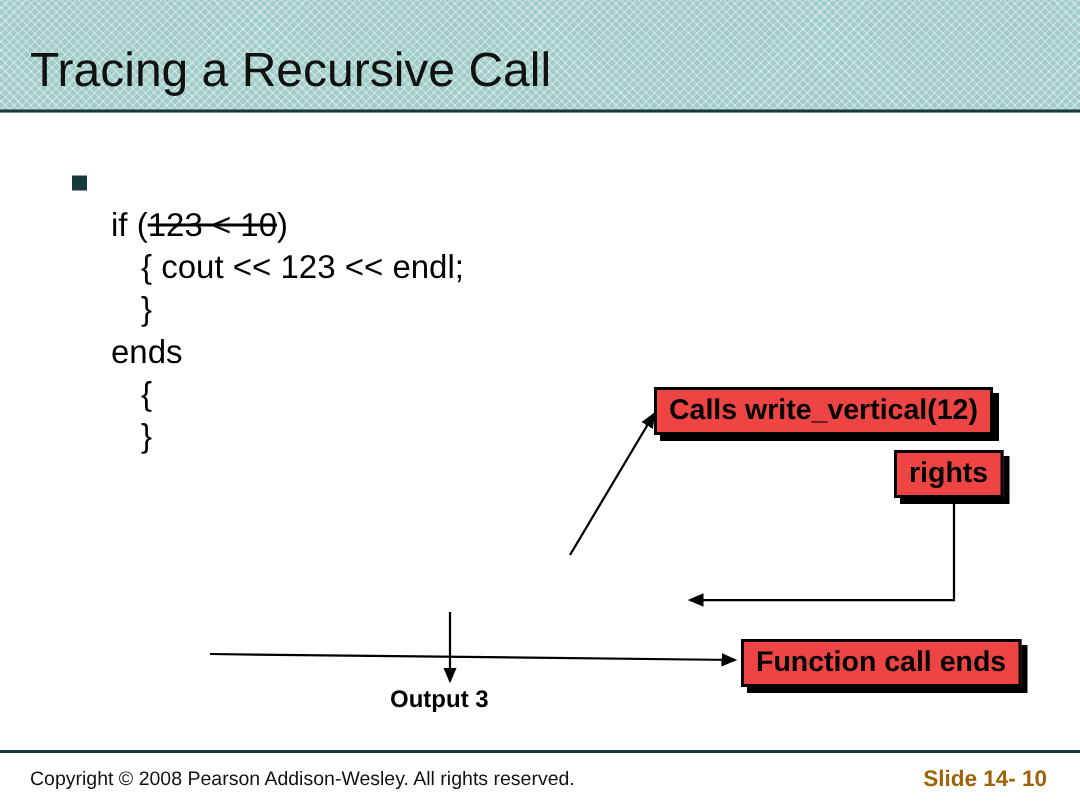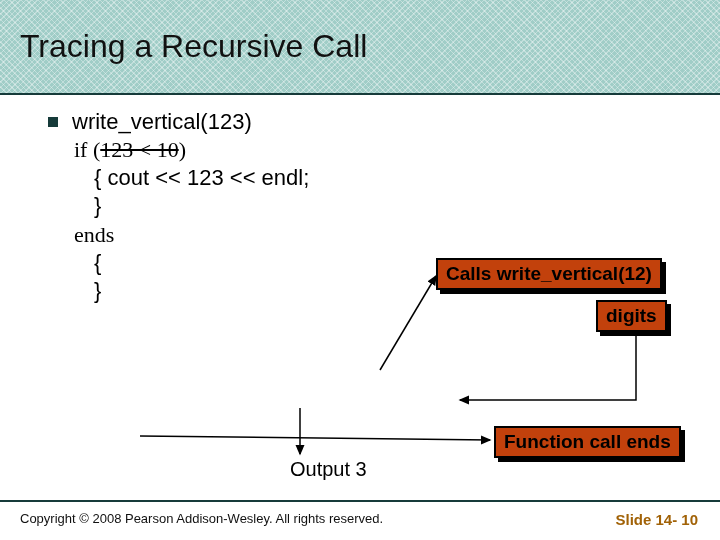--- a/index.html
+++ b/index.html
@@ -6,21 +6,21 @@
   body {
     width: 720px;
     height: 540px;
     background: #ffffff;
     font-family: Arial, Helvetica, sans-serif;
     position: relative;
     overflow: hidden;
   }
   .header-band {
     width: 100%;
-    height: 95px;
+    height: 75px;
     background-color: #a0cdc7;
     background-image:
       repeating-linear-gradient(45deg, rgba(255,255,255,0.35) 0 1px, transparent 1px 4px),
       repeating-linear-gradient(-45deg, rgba(255,255,255,0.35) 0 1px, transparent 1px 4px);
     border-bottom: 2px solid #163b3a;
     position: relative;
   }
   .title {
     position: absolute;
     left: 20px;
@@ -41,39 +41,38 @@
     height: 10px;
     background: #163b3a;
     margin-right: 14px;
     vertical-align: 2px;
   }
   .code {
     font-size: 22px;
     line-height: 1.28;
     color: #000;
   }
-  .ind1 { padding-left: 26px; font-family: Liberation Serif, serif; }
+  .ind1 { padding-left: 26px; }
   .ind2 { padding-left: 46px; }
   .ind3 { padding-left: 96px; }
   .strike { text-decoration: line-through; }
   .callout {
     position: absolute;
-    background: #c2410c;
+    background: #ef4444;
     border: 2px solid #000;
     box-shadow: 4px 4px 0 #000;
     font-weight: bold;
     font-size: 19px;
     padding: 3px 8px;
     white-space: nowrap;
   }
   .output-label {
     position: absolute;
-    font-weight: normal;
-    font-size: 20px;
-    margin-left: 30px;
+    font-weight: bold;
+    font-size: 16px;
   }
   .footer-line {
     position: absolute;
     left: 0;
     right: 0;
     bottom: 38px;
     height: 2px;
     background: #163b3a;
   }
   .copyright {
@@ -100,32 +99,32 @@
 </style>
 </head>
 <body>
 
 <div class="header-band">
   <div class="title">Tracing a Recursive Call</div>
 </div>
 
 <div class="content">
   <div class="code">
-    <div><span class="bullet"></span><span>write_vertical(123)</span></div>
+    <div><span class="bullet"></span></div>
     <div class="ind1"><span>if (</span><span class="strike">123 &lt; 10</span><span>)</span></div>
     <div class="ind2">{ cout &lt;&lt; 123 &lt;&lt; endl;</div>
     <div class="ind2">}</div>
     <div class="ind1"> ends</div>
     <div class="ind2">{</div>
     <div class="ind2">}</div>
   </div>
 </div>
 
 <div class="callout" style="left:436px; top:258px;">Calls write_vertical(12)</div>
-<div class="callout" style="left:596px; top:300px;">digits</div>
+<div class="callout" style="left:596px; top:300px;">rights</div>
 <div class="callout" style="left:494px; top:426px;">Function call ends</div>
 
 <div class="output-label" style="left:260px; top:458px;">Output 3</div>
 
 <svg class="arrows" width="720" height="540">
   <defs>
     <marker id="ah" markerWidth="8" markerHeight="8" refX="6" refY="3" orient="auto">
       <path d="M0,0 L7,3 L0,6 Z" fill="#000"></path>
     </marker>
   </defs>

